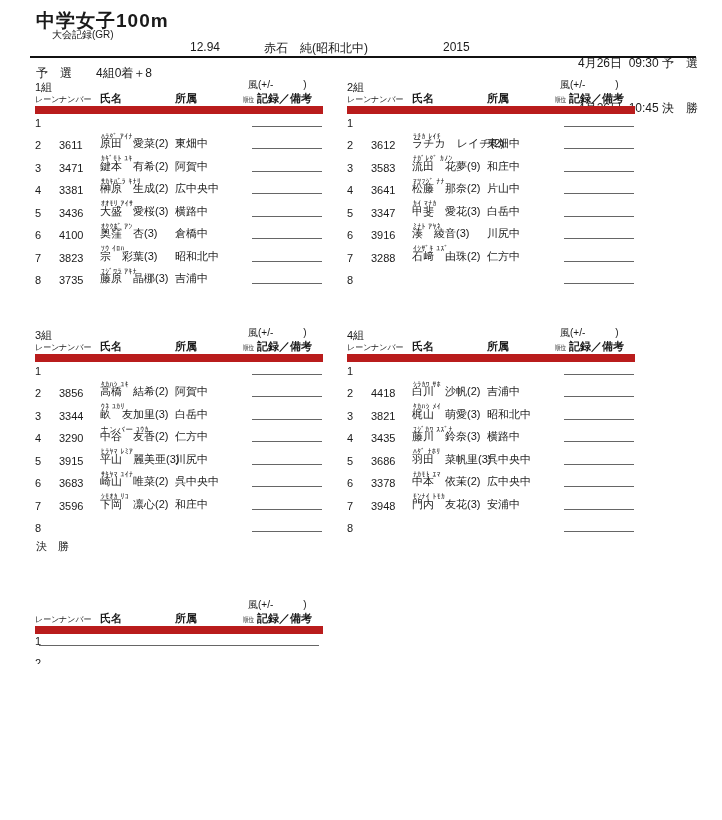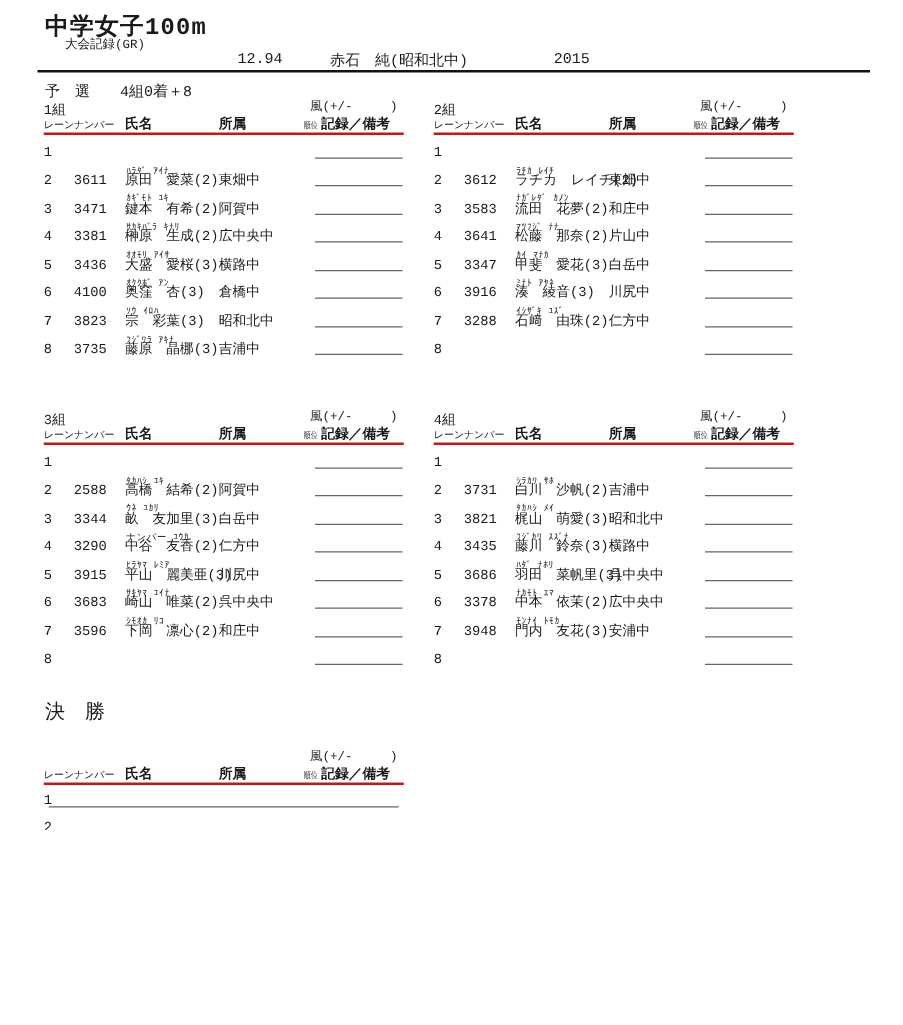--- a/index.html
+++ b/index.html
@@ -1,41 +1,41 @@
 <!DOCTYPE html>
 <html><head>
 <meta charset="utf-8">
 <style>
   html,body{margin:0;padding:0;background:#fff;}
   .page{
     position:relative;width:722px;height:664px;background:#ffffff;
-    font-family:Liberation Mono, monospace;color:#1a1a1a;
+    font-family:Liberation Sans, sans-serif;color:#1a1a1a;
     overflow:hidden;
     border-radius:10px;
   }
   .title{position:absolute;left:36px;top:8px;font-size:19px;font-weight:bold;letter-spacing:1px;}
   .rec-label{position:absolute;left:36px;top:28px;font-size:10px;margin-left:16px;}
   .rec-time{position:absolute;left:190px;top:40px;font-size:12px;}
   .rec-holder{position:absolute;left:243px;top:40px;font-size:12px;margin-left:21px;}
   .rec-year{position:absolute;left:443px;top:40px;font-size:12px;}
   .schedule{position:absolute;left:578px;top:26px;font-size:12px;line-height:15px;white-space:pre;}
   .rule{position:absolute;left:30px;right:26px;top:56px;border-top:2px solid #111;}
   .round-line{position:absolute;left:36px;top:65px;font-size:12px;}
-  .final-label{position:absolute;left:36px;top:559px;font-size:16px;}
+  .final-label{position:absolute;left:36px;top:539px;font-size:11px;}
 
   .heat,.final{position:absolute;width:288px;}
   .heat1{left:35px;top:80px;}
   .heat2{left:347px;top:80px;}
   .heat3{left:35px;top:328px;}
   .heat4{left:347px;top:328px;}
   .final{left:35px;top:600px;}
 
   .heat-label{position:absolute;left:0;top:0;font-size:11px;}
   .wind{position:absolute;left:213px;top:-2px;font-size:10px;white-space:pre;}
-  .hdr{position:absolute;left:0;top:12px;width:288px;height:14px;border-bottom:2px solid #b91c1c;}
+  .hdr{position:absolute;left:0;top:12px;width:288px;height:14px;border-bottom:8px solid #b91c1c;}
   .h-lane{position:absolute;left:0;bottom:1px;font-size:8px;}
   .h-num{position:absolute;left:24px;bottom:1px;font-size:8px;}
   .h-name{position:absolute;left:65px;bottom:0;font-size:11px;font-weight:bold;}
   .h-club{position:absolute;left:140px;bottom:0;font-size:11px;font-weight:bold;margin-top:20px;}
   .h-rank{position:absolute;left:208px;bottom:1px;font-size:7px;transform:scaleX(.8);transform-origin:left;}
   .h-rec{position:absolute;left:222px;bottom:0;font-size:11px;font-weight:bold;}
 
   .rows{position:absolute;left:0;top:28px;width:288px;}
   .row{position:relative;height:22.5px;}
   .r-kana{position:absolute;left:66px;top:1px;font-size:7.5px;letter-spacing:.5px;white-space:nowrap;}
@@ -54,20 +54,24 @@
 <body>
 
 <div class="page">
   <div class="title">中学女子100m</div>
 
   <div class="rec-label">大会記録(GR)</div>
   <div class="rec-time">12.94</div>
   <div class="rec-holder">赤石　純(昭和北中)</div>
   <div class="rec-year">2015</div>
 
+  <div class="schedule">
+    <div>4月26日  09:30 予　選</div>
+    <div>4月26日  10:45 決　勝</div>
+  </div>
 
   <div class="rule"></div>
   <div class="round-line">予　選　　4組0着＋8</div>
 
   <div class="heat heat1">
       <div class="heat-label">1組</div>
       <div class="wind">風(+/-　　　)</div>
       <div class="hdr">
         <span class="h-lane">レーン</span>
         <span class="h-num">ナンバー</span>
@@ -160,21 +164,21 @@
           <span class="r-lane">2</span>
           <span class="r-num">3612</span>
           <span class="r-name">ラチカ　レイチ(2)</span>
           <span class="r-club">東畑中</span>
           <span class="r-rec"></span>
         </div>
         <div class="row">
           <div class="r-kana">ﾅｶﾞﾚﾀﾞ ｶﾉﾝ</div>
           <span class="r-lane">3</span>
           <span class="r-num">3583</span>
-          <span class="r-name">流田　花夢(2)</span>
+          <span class="r-name">流田　花夢(9)</span>
           <span class="r-club">和庄中</span>
           <span class="r-rec"></span>
         </div>
         <div class="row">
           <div class="r-kana">ﾏﾂﾌｼﾞ ﾅﾅ</div>
           <span class="r-lane">4</span>
           <span class="r-num">3641</span>
           <span class="r-name">松藤　那奈(2)</span>
           <span class="r-club">片山中</span>
           <span class="r-rec"></span>
@@ -221,21 +225,21 @@
         <span class="h-rec">記録／備考</span>
       </div>
       <div class="rows">
         <div class="row">
           <span class="r-lane">1</span>
           <span class="r-rec"></span>
         </div>
         <div class="row">
           <div class="r-kana">ﾀｶﾊｼ ﾕｷ</div>
           <span class="r-lane">2</span>
-          <span class="r-num">2588</span>
+          <span class="r-num">3856</span>
           <span class="r-name">高橋　結希(2)</span>
           <span class="r-club">阿賀中</span>
           <span class="r-rec"></span>
         </div>
         <div class="row">
           <div class="r-kana">ｳﾈ ﾕｶﾘ</div>
           <span class="r-lane">3</span>
           <span class="r-num">3344</span>
           <span class="r-name">畝　友加里(3)</span>
           <span class="r-club">白岳中</span>
@@ -291,21 +295,21 @@
         <span class="h-rec">記録／備考</span>
       </div>
       <div class="rows">
         <div class="row">
           <span class="r-lane">1</span>
           <span class="r-rec"></span>
         </div>
         <div class="row">
           <div class="r-kana">ｼﾗｶﾜ ｻﾎ</div>
           <span class="r-lane">2</span>
-          <span class="r-num">3731</span>
+          <span class="r-num">4418</span>
           <span class="r-name">白川　沙帆(2)</span>
           <span class="r-club">吉浦中</span>
           <span class="r-rec"></span>
         </div>
         <div class="row">
           <div class="r-kana">ﾀｶﾊｼ ﾒｲ</div>
           <span class="r-lane">3</span>
           <span class="r-num">3821</span>
           <span class="r-name">梶山　萌愛(3)</span>
           <span class="r-club">昭和北中</span>

